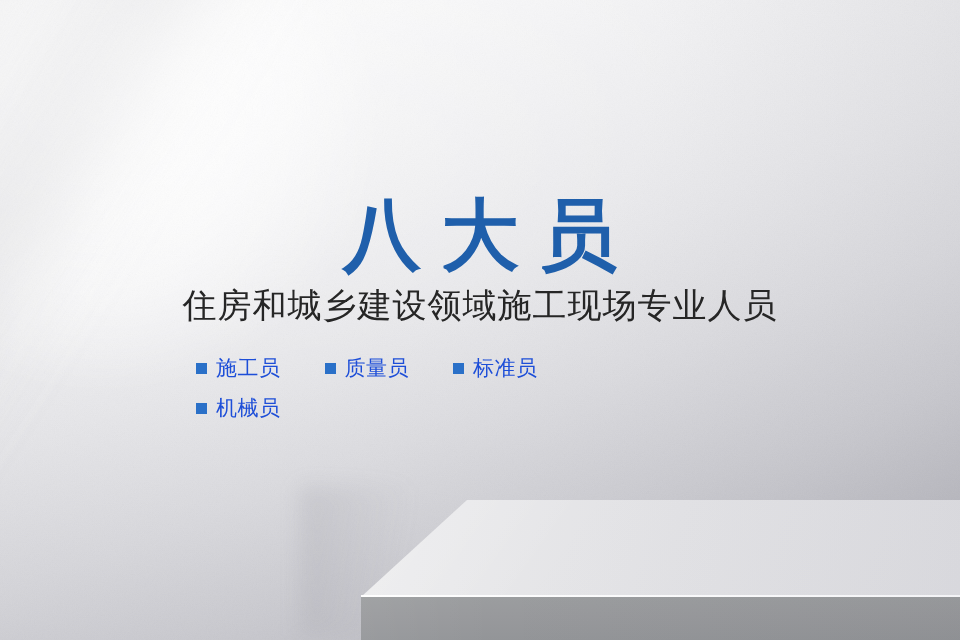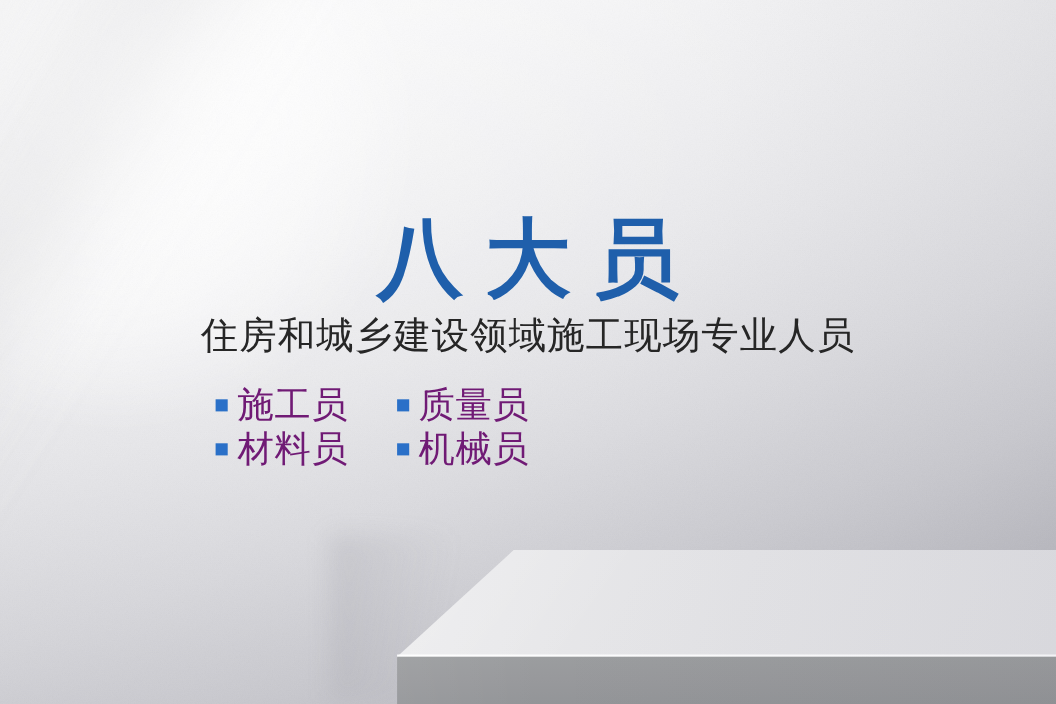--- a/index.html
+++ b/index.html
@@ -221,25 +221,25 @@
     white-space: nowrap;
   }
   .role-bullet {
     width: 11px;
     height: 11px;
     background: #2a70c8;
     margin-right: 9px;
     flex: none;
   }
   .role-label {
-    font-size: 33px;
+    font-size: 21px;
     line-height: 30px;
     font-weight: 400;
     letter-spacing: 0.5px;
-    color: #701a75;
+    color: #1d4ed8;
   }
   .role-item + .role-item { margin-left: 44px; align-items: center; }
 </style>
 </head>
 <body>
 
 <div id="stage">
 
   <div class="wall-base"></div>
   <div class="corner-glow"></div>
@@ -280,27 +280,27 @@
 
       <div class="role-row">
         <div class="role-item">
           <span class="role-bullet"></span>
           <span class="role-label">施工员</span>
         </div>
         <div class="role-item">
           <span class="role-bullet"></span>
           <span class="role-label">质量员</span>
         </div>
-      </div>
-
-      <div class="role-row">
         <div class="role-item">
           <span class="role-bullet"></span>
-          <span class="role-label">材料员</span>
+          <span class="role-label">标准员</span>
         </div>
+      </div>
+
+      <div class="role-row">
         <div class="role-item">
           <span class="role-bullet"></span>
           <span class="role-label">机械员</span>
         </div>
       </div>
 
     </div>
   </div>
 
 </div>

